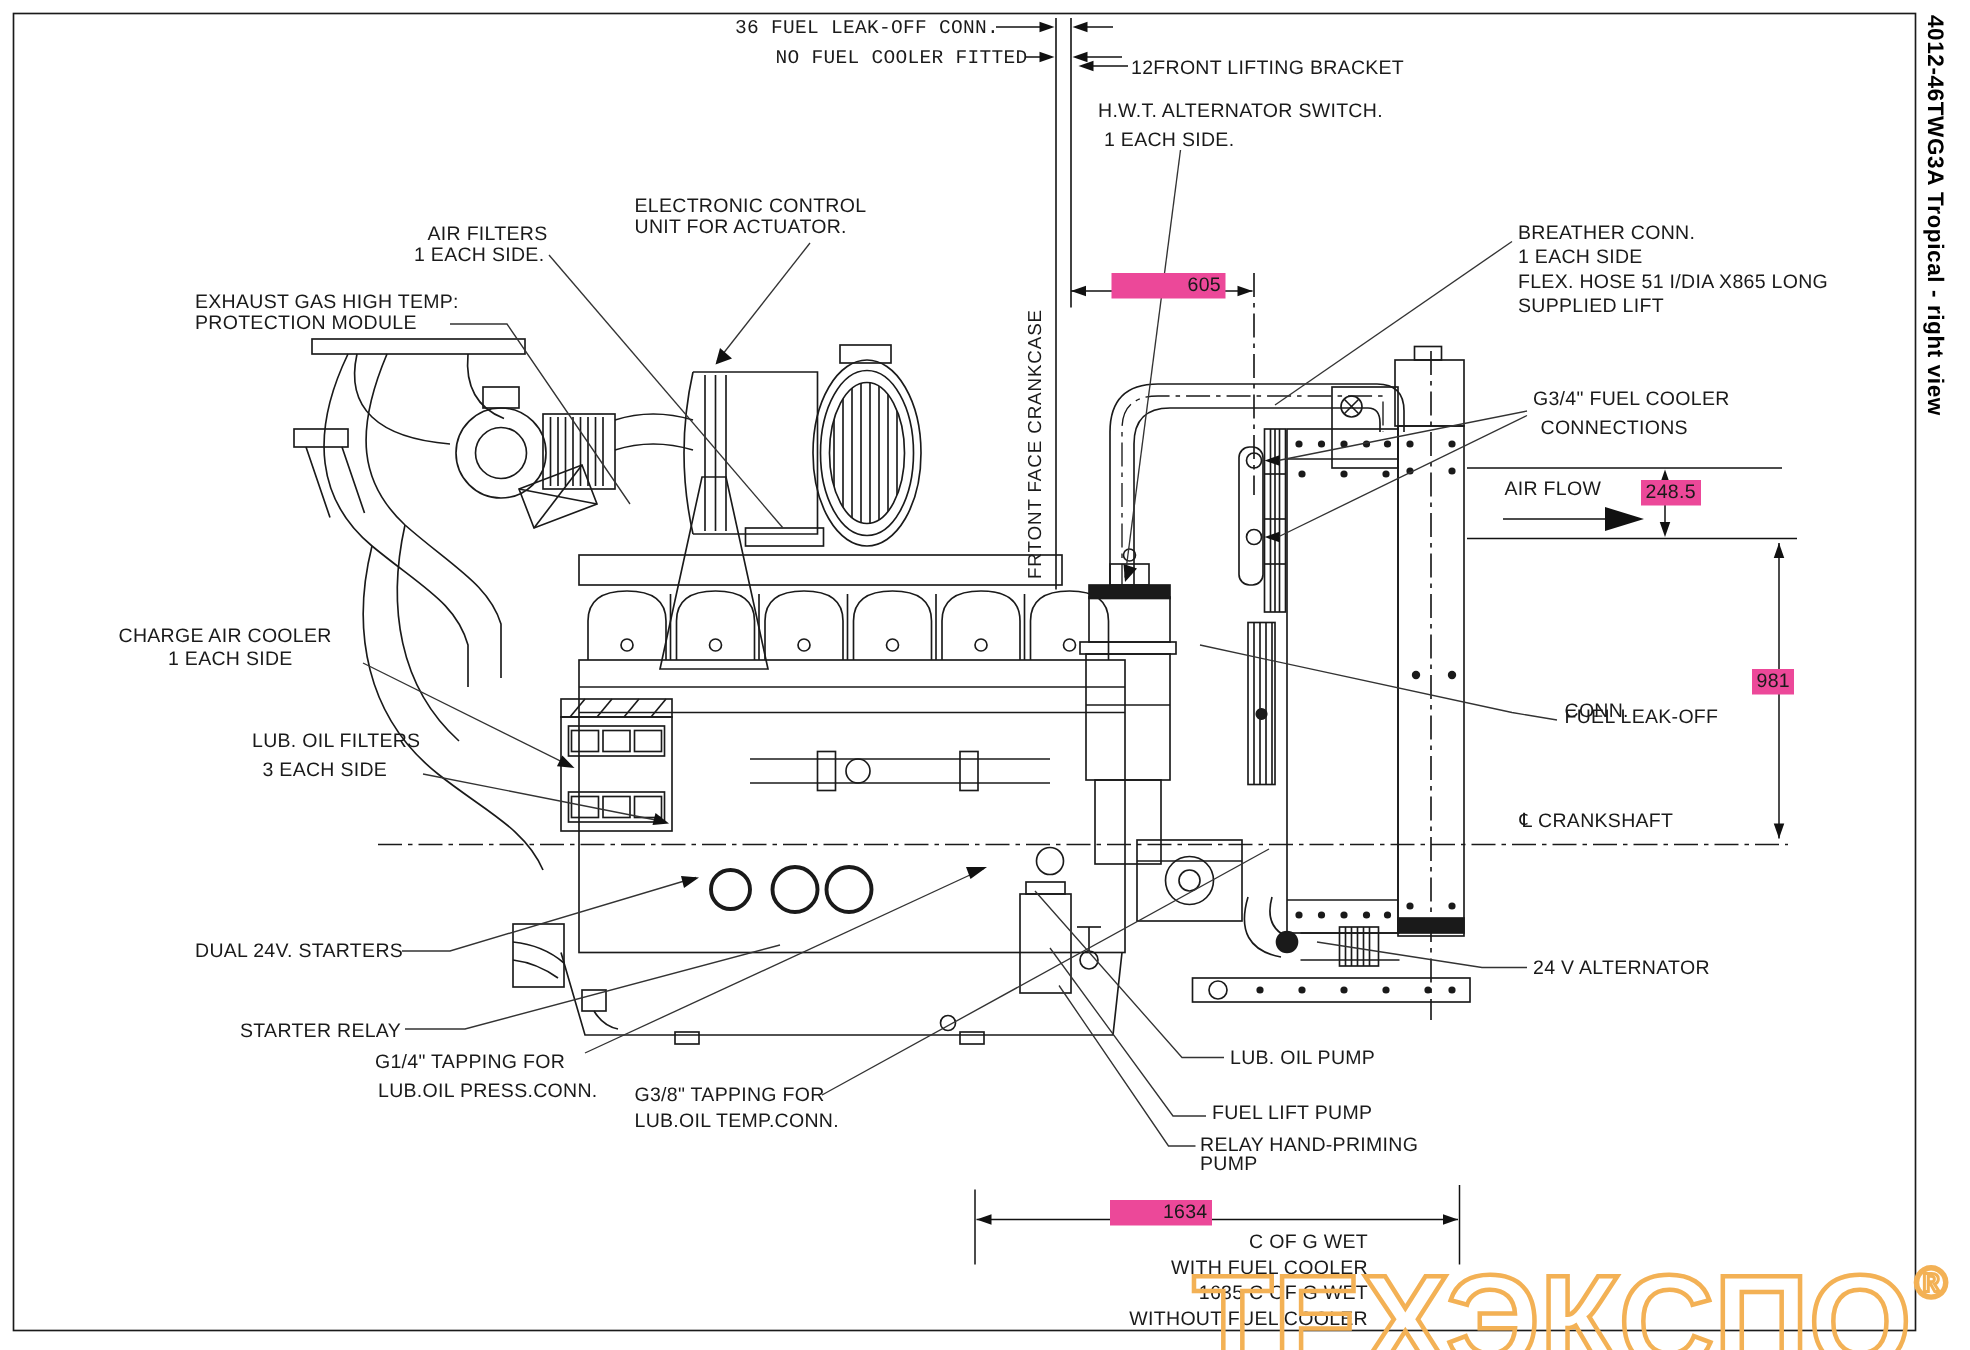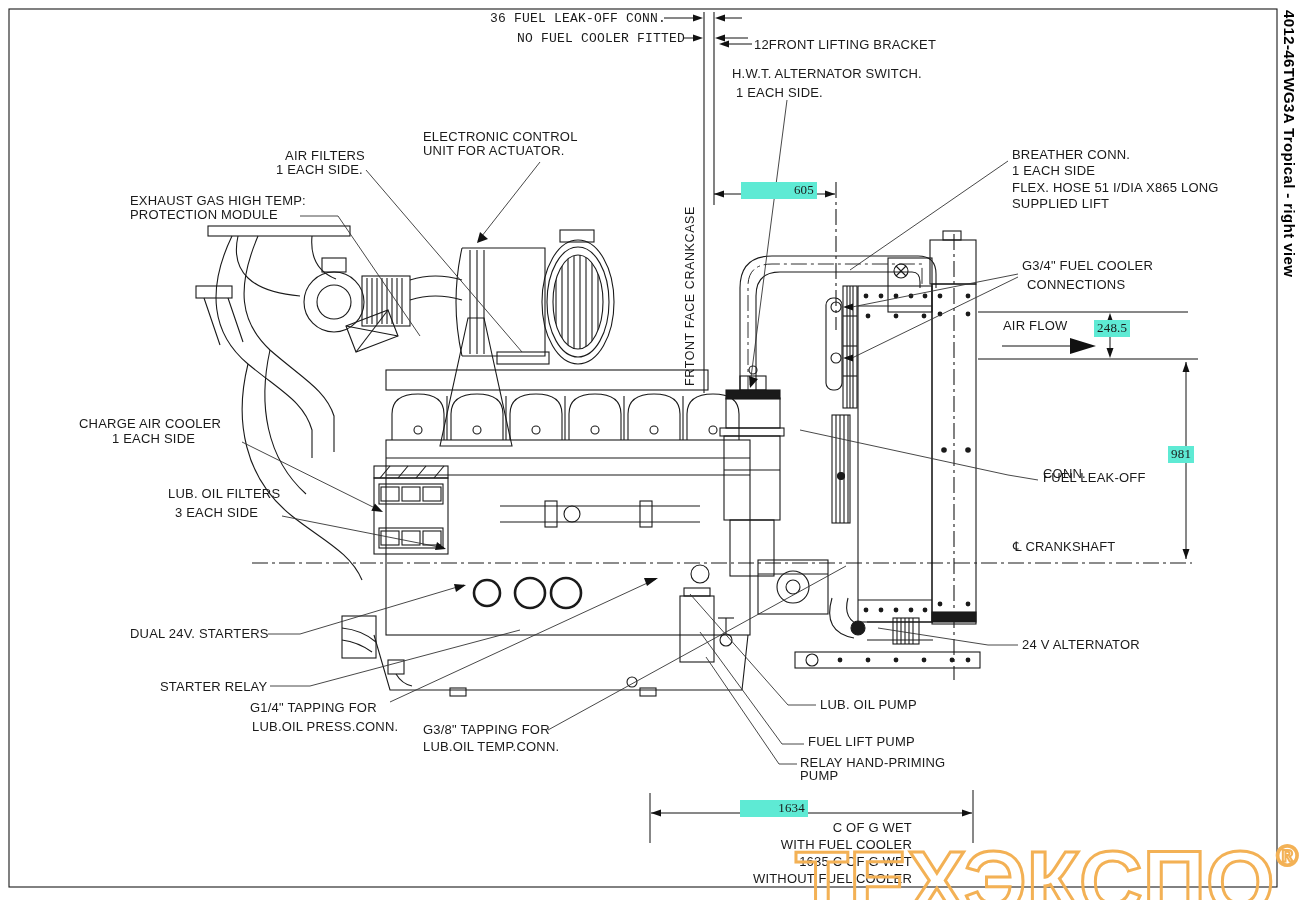--- a/index.html
+++ b/index.html
@@ -2,21 +2,21 @@
 <html><head>
 <meta charset="utf-8">
 <style>
   html,body{margin:0;padding:0;background:#fff;}
   .page{position:relative;width:1313px;height:900px;background:#fff;overflow:hidden;
         font-family:"Liberation Sans",sans-serif;}
   .art{position:absolute;left:0;top:0;width:1313px;height:900px;}
   .lbl{position:absolute;font-size:13px;line-height:16.5px;color:#1a1a1a;white-space:nowrap;letter-spacing:.2px;}
   .ctr{text-align:right;}
   .rgt{text-align:right;font-family:Liberation Mono, monospace;}
-  .dim{background:#5eead4;padding:0 3px;font-family:Liberation Serif, serif;}
+  .dim{background:#ec4899;padding:0 3px;}
   .frtont{position:absolute;left:683px;top:206px;writing-mode:vertical-rl;transform:rotate(180deg);
           font-size:12.5px;letter-spacing:.6px;color:#1a1a1a;white-space:nowrap;}
   .title-vert{position:absolute;left:1281px;top:10px;writing-mode:vertical-rl;
               font-size:15px;font-weight:bold;color:#000;letter-spacing:.4px;white-space:nowrap;}
   .watermark{position:absolute;left:795px;top:816px;font-size:88px;font-weight:bold;line-height:80px;
              color:transparent;-webkit-text-stroke:3px #F3B155;pointer-events:none;white-space:nowrap;}
   .watermark .reg{font-size:30px;-webkit-text-stroke:2px #F3B155;vertical-align:46px;margin-left:2px;}
   .cl-sym{font-family:"DejaVu Sans",sans-serif;}
 </style>
 </head>

